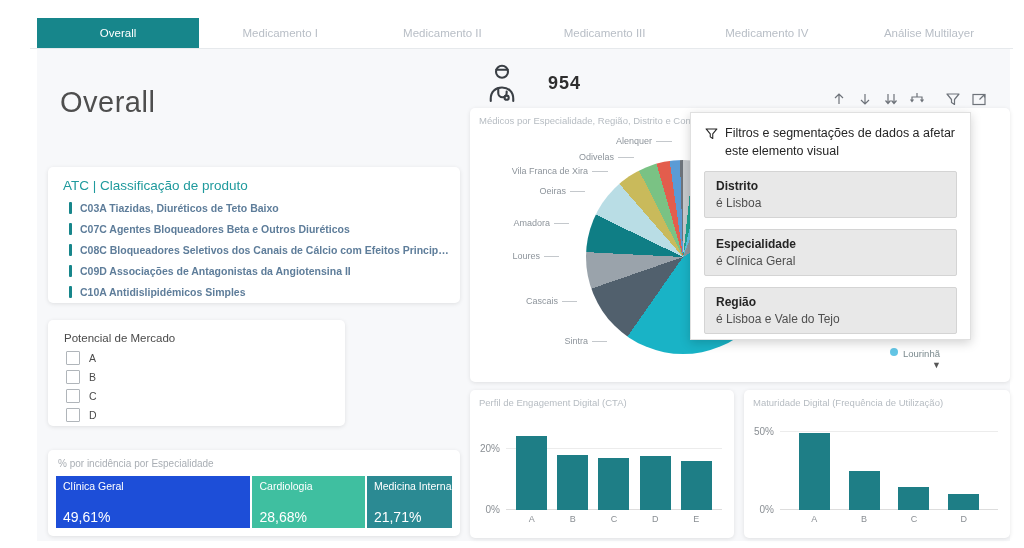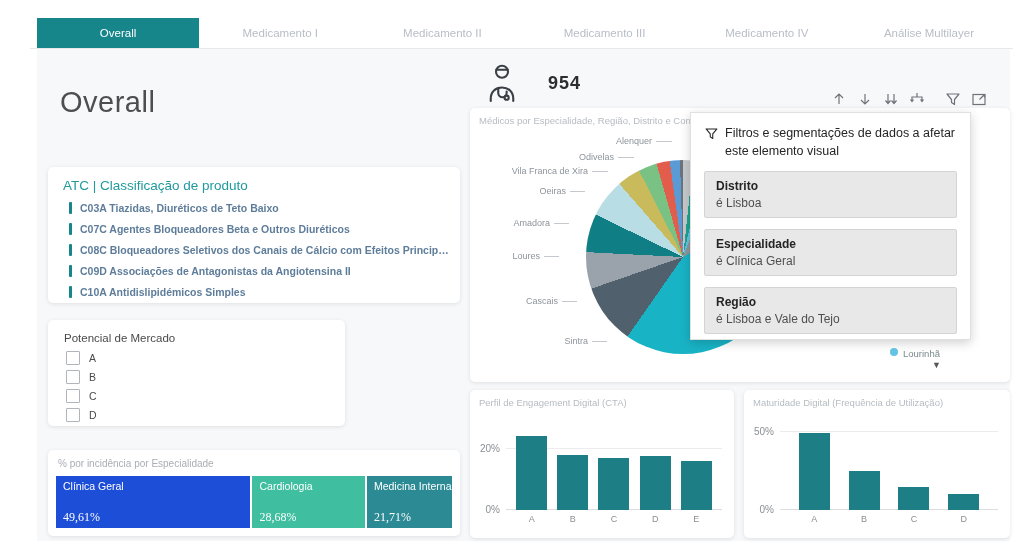--- a/index.html
+++ b/index.html
@@ -29,21 +29,21 @@
   .pot-row{display:flex;align-items:center;margin:0 0 6px 18px;height:13px;}
   .pot-box{width:12px;height:12px;border:1px solid #b0b5ba;background:#fff;margin-right:9px;border-radius:1px;}
   .pot-label{font-size:10.5px;color:#4a4a4a;}
 
   .inc-card{left:48px;top:450px;width:412px;height:86px;}
   .inc-title{margin:8px 0 5px 10px;font-size:10px;color:#a9aeb4;}
   .inc-row{position:absolute;left:8px;right:8px;top:26px;bottom:8px;display:flex;}
   .inc-seg{position:relative;margin-right:2px;}
   .inc-seg:last-child{margin-right:0;}
   .inc-seg-label{position:absolute;left:7px;top:4px;font-size:10.5px;color:#fff;white-space:nowrap;}
-  .inc-seg-value{position:absolute;left:7px;bottom:3px;font-size:12px;color:#fff;font-family:Liberation Serif, serif;}
+  .inc-seg-value{position:absolute;left:7px;bottom:3px;font-size:14px;color:#fff;}
 
   
   .kpi{position:absolute;left:484px;top:62px;display:flex;align-items:center;}
   .kpi-value{margin-left:28px;font-size:18px;font-weight:bold;color:#2e2e2e;letter-spacing:1px;}
 
   
   .pie-card{left:470px;top:108px;width:540px;height:274px;}
   .viz-title{margin:7px 0 0 9px;font-size:9.5px;color:#b6bcc2;white-space:nowrap;overflow:hidden;}
   .pie{position:absolute;left:116px;top:52px;width:194px;height:194px;border-radius:50%;}
   .callout{position:absolute;font-size:9px;color:#8d949b;text-align:right;white-space:nowrap;}

